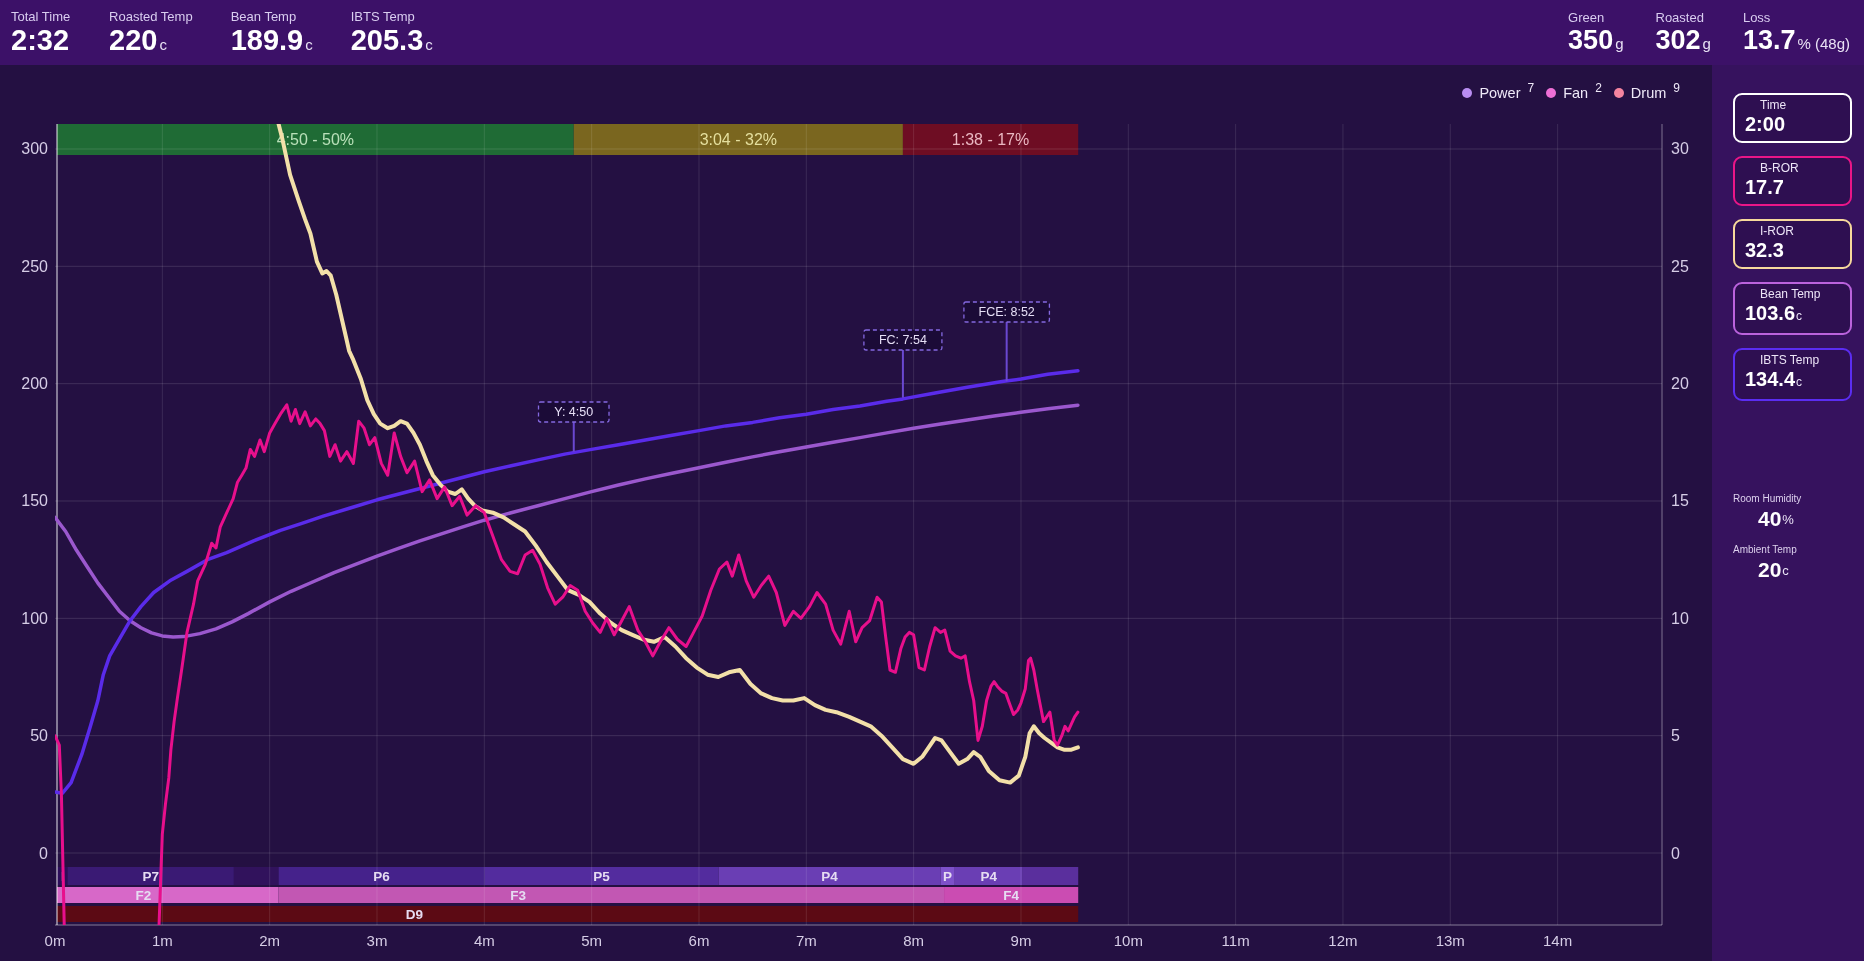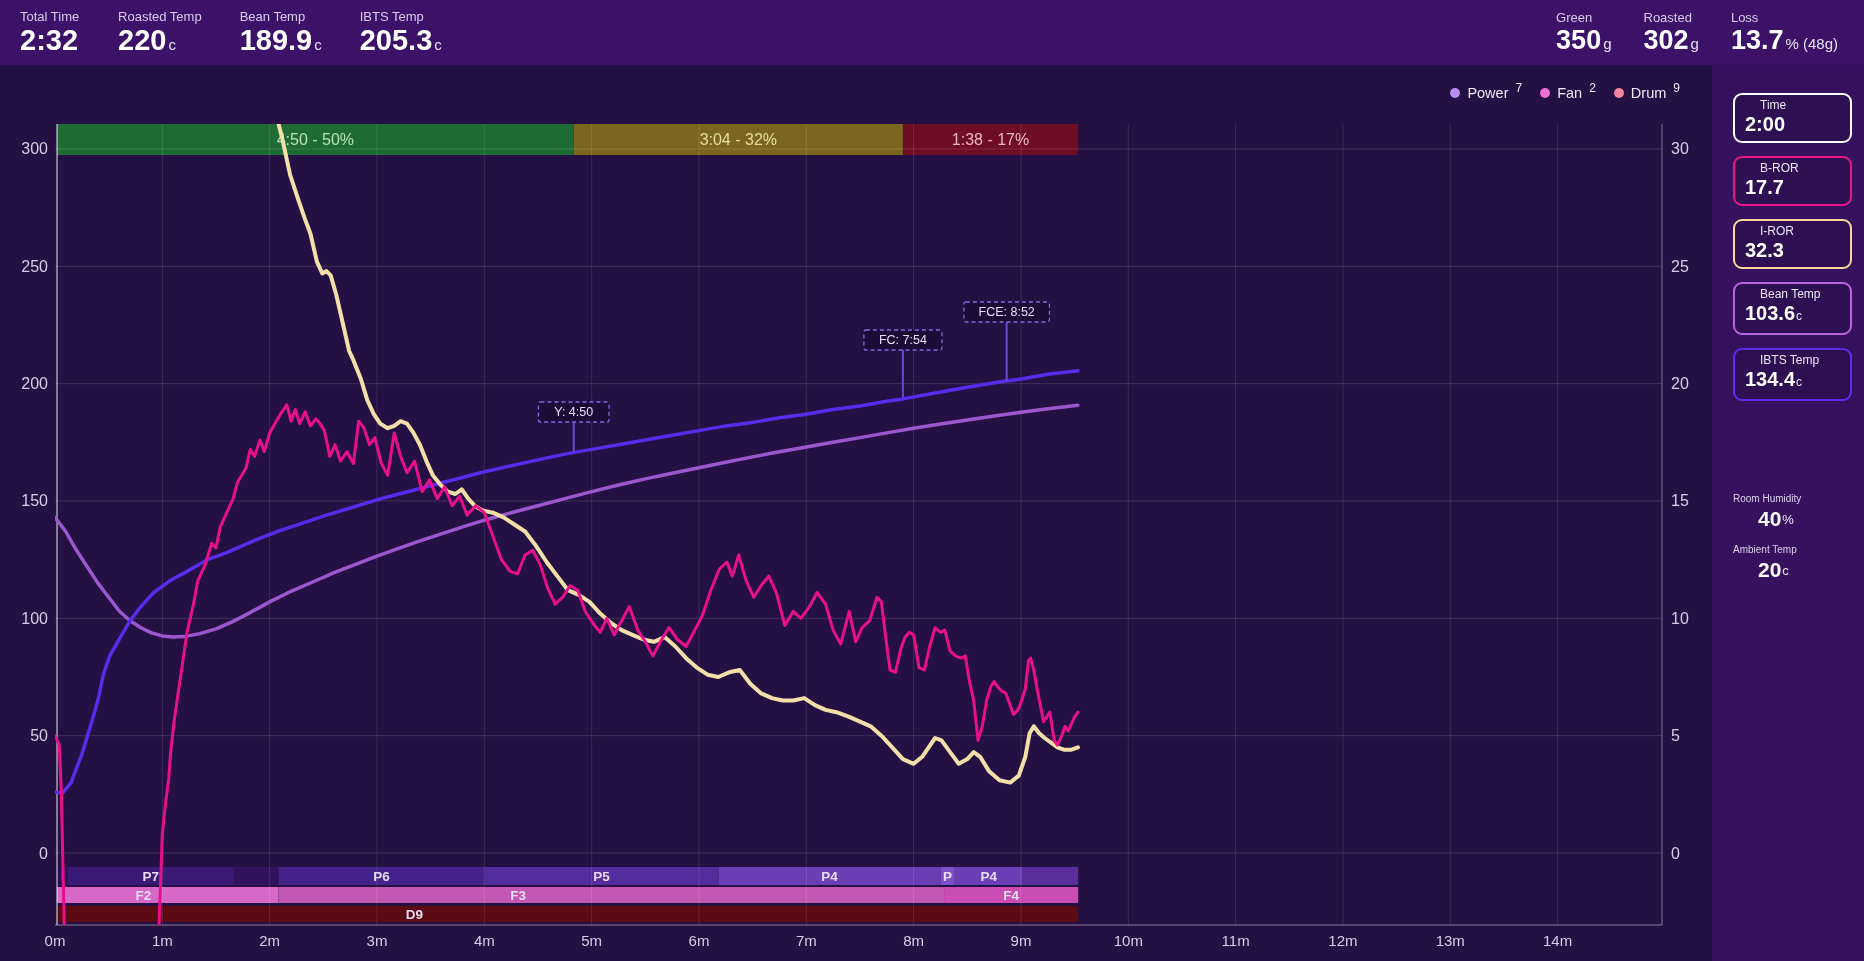--- a/index.html
+++ b/index.html
@@ -3,32 +3,32 @@
 <meta charset="utf-8">
 <style>
   * { box-sizing: border-box; margin: 0; padding: 0; }
   html,body { width:1864px; height:961px; overflow:hidden; }
   body { background:#2e0d52; font-family:"Liberation Sans", sans-serif; color:#fff; position:relative; }
 
   
   .header { position:absolute; top:0; left:0; width:1864px; height:65px; background:#3c1168;
             display:flex; align-items:center; }
   .hgroup { display:flex; align-items:center; }
-  .hgroup.left { padding-left:20px; gap:38px; }
-  .hgroup.right { margin-left:auto; padding-right:26px; gap:32px; }
+  .hgroup.left { padding-left:11px; gap:38px; }
+  .hgroup.right { margin-left:auto; padding-right:14px; gap:32px; }
   .metric-label { font-size:13px; color:#d9cdf0; margin-bottom:1px; white-space:nowrap; }
   .metric-value { font-size:29px; font-weight:700; line-height:1.05; display:flex; align-items:baseline; white-space:nowrap; }
   .hgroup.right .metric-value { font-size:27px; }
   .suf { font-size:15px; font-weight:400; color:#e9e2f5; margin-left:2px; }
 
   
   .chart-area { position:absolute; left:0; top:65px; width:1712px; height:896px; background:#241042; }
   .chart-area svg { position:absolute; left:0; top:0; }
 
-  .legend { position:absolute; top:20px; right:32px; display:flex; gap:18px; align-items:center; z-index:5; }
+  .legend { position:absolute; top:20px; right:32px; display:flex; gap:12px; align-items:center; z-index:5; }
   .legend-item { display:flex; align-items:center; gap:7px; font-size:14.5px; color:#efe9f8; }
   .legend-dot { width:10px; height:10px; border-radius:50%; flex:0 0 auto; }
   .legend-val { font-size:12px; transform:translateY(-5px); }
 
   
   .sidebar { position:absolute; left:1712px; top:65px; width:152px; height:896px; background:#36125e;
              padding:28px 12px 0 21px; }
   .card { border:2px solid #fff; border-radius:9px; padding:3px 10px 6px; margin-bottom:13px;
           background:rgba(22,9,44,.25); }
   .card-label { font-size:12px; color:#ece4f7; line-height:15px;margin-left:15px; }

